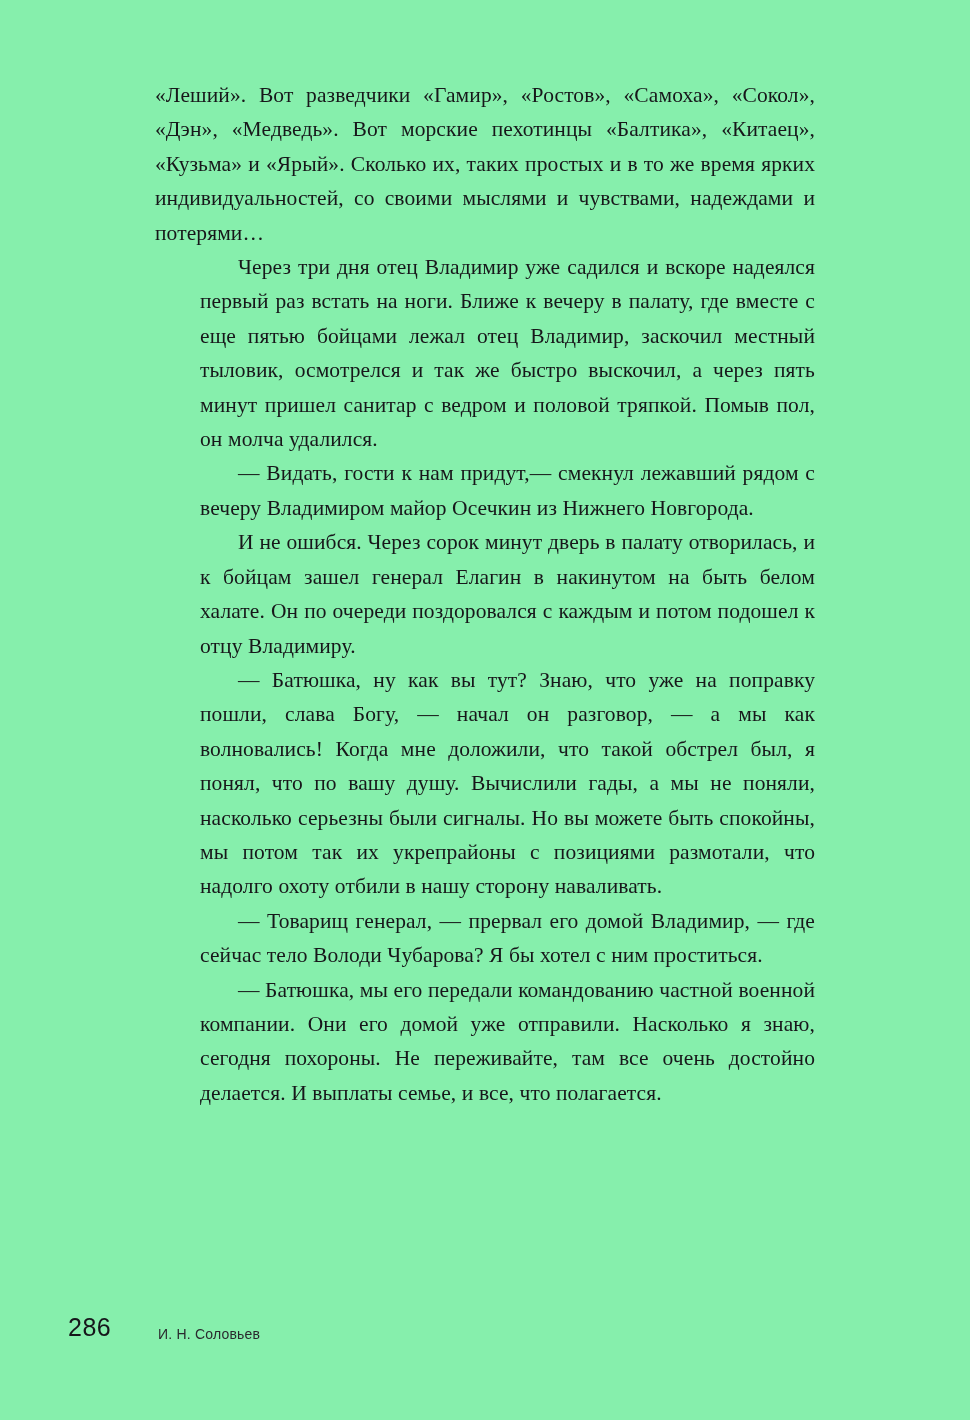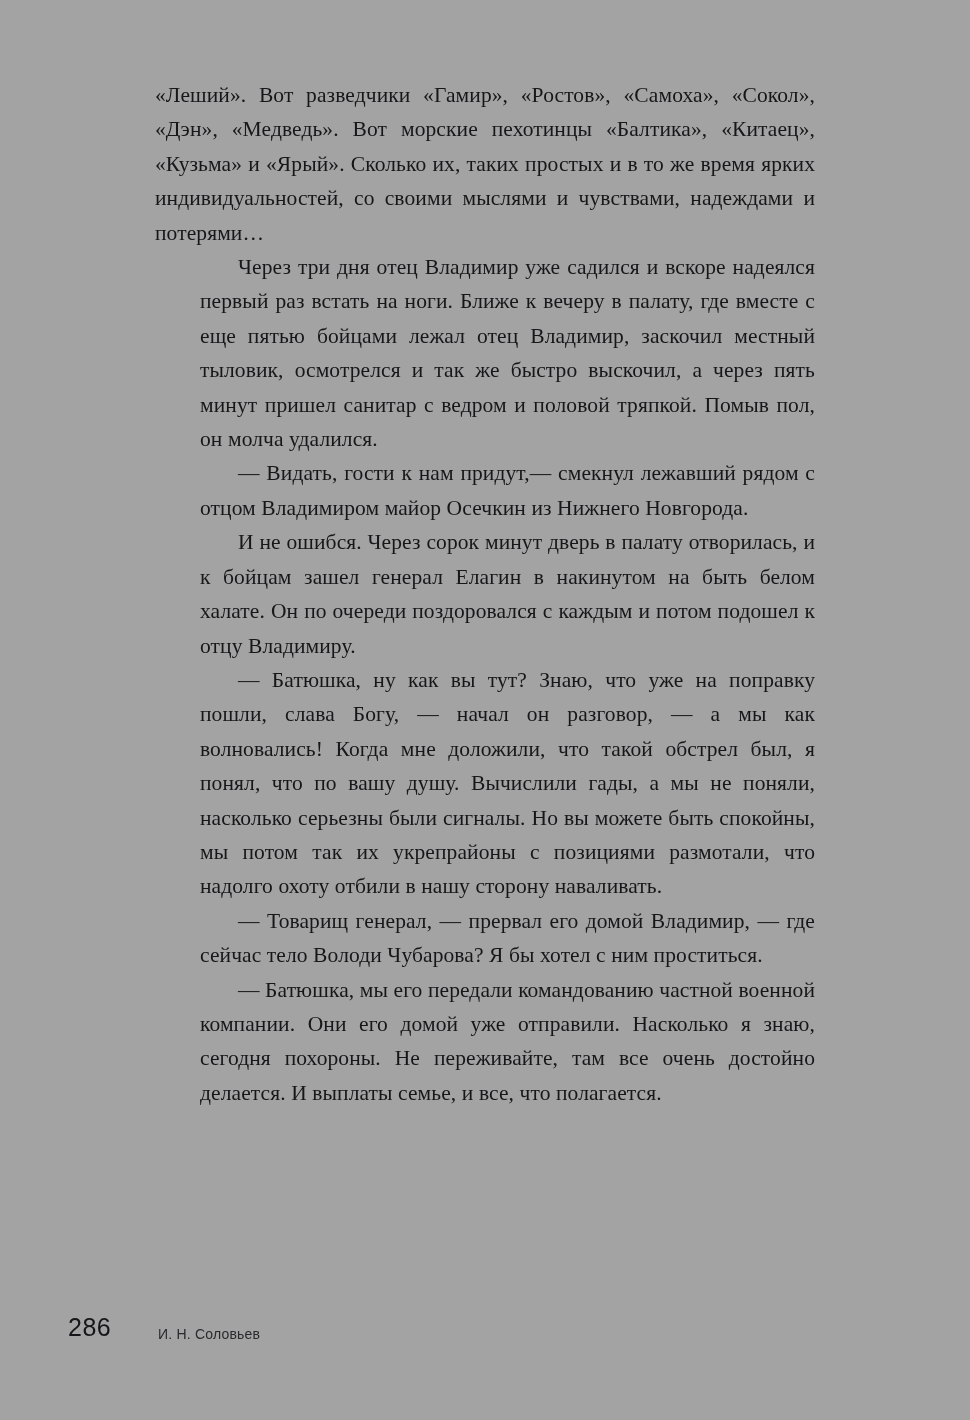--- a/index.html
+++ b/index.html
@@ -11,21 +11,21 @@
     width: 970px;
     height: 1420px;
     position: relative;
     font-family: "Liberation Serif", serif;
     color: #1a1a1a;
     overflow: hidden;
   }
   .page {
     position: absolute;
     inset: 0;
-    background: #a3a3a3;
+    background: #86efac;
   }
   .text-column {
     position: absolute;
     left: 155px;
     top: 78px;
     width: 660px;
   }
   p.para {
     margin: 0;
     font-size: 21.5px;
@@ -66,21 +66,21 @@
   }
 </style>
 </head>
 <body>
 
 <div class="page">
 
   <div class="text-column">
     <p class="para first">«Леший». Вот разведчики «Гамир», «Ростов», «Самоха», «Сокол», «Дэн», «Медведь». Вот морские пехотинцы «Балтика», «Китаец», «Кузьма» и «Ярый». Сколько их, таких простых и в то же время ярких индивидуальностей, со своими мыслями и чувствами, надеждами и потерями…</p>
     <p class="para indent">Через три дня отец Владимир уже садился и вскоре надеялся первый раз встать на ноги. Ближе к вечеру в палату, где вместе с еще пятью бойцами лежал отец Владимир, заскочил местный тыловик, осмотрелся и так же быстро выскочил, а через пять минут пришел санитар с ведром и половой тряпкой. Помыв пол, он молча удалился.</p>
-    <p class="para indent">— Видать, гости к нам придут,— смекнул лежавший рядом с отцом Владимиром майор Осечкин из Нижнего Новгорода.</p>
+    <p class="para indent">— Видать, гости к нам придут,— смекнул лежавший рядом с вечеру Владимиром майор Осечкин из Нижнего Новгорода.</p>
     <p class="para indent">И не ошибся. Через сорок минут дверь в палату отворилась, и к бойцам зашел генерал Елагин в накинутом на быть белом халате. Он по очереди поздоровался с каждым и потом подошел к отцу Владимиру.</p>
     <p class="para indent">— Батюшка, ну как вы тут? Знаю, что уже на поправку пошли, слава Богу, — начал он разговор, — а мы как волновались! Когда мне доложили, что такой обстрел был, я понял, что по вашу душу. Вычислили гады, а мы не поняли, насколько серьезны были сигналы. Но вы можете быть спокойны, мы потом так их укрепрайоны с позициями размотали, что надолго охоту отбили в нашу сторону наваливать.</p>
     <p class="para indent">— Товарищ генерал, — прервал его домой Владимир, — где сейчас тело Володи Чубарова? Я бы хотел с ним проститься.</p>
     <p class="para indent">— Батюшка, мы его передали командованию частной военной компании. Они его домой уже отправили. Насколько я знаю, сегодня похороны. Не переживайте, там все очень достойно делается. И выплаты семье, и все, что полагается.</p>
   </div>
 
   <div class="footer">
     <span class="folio">286</span>
     <span class="running-title">И. Н. Соловьев</span>
   </div>

